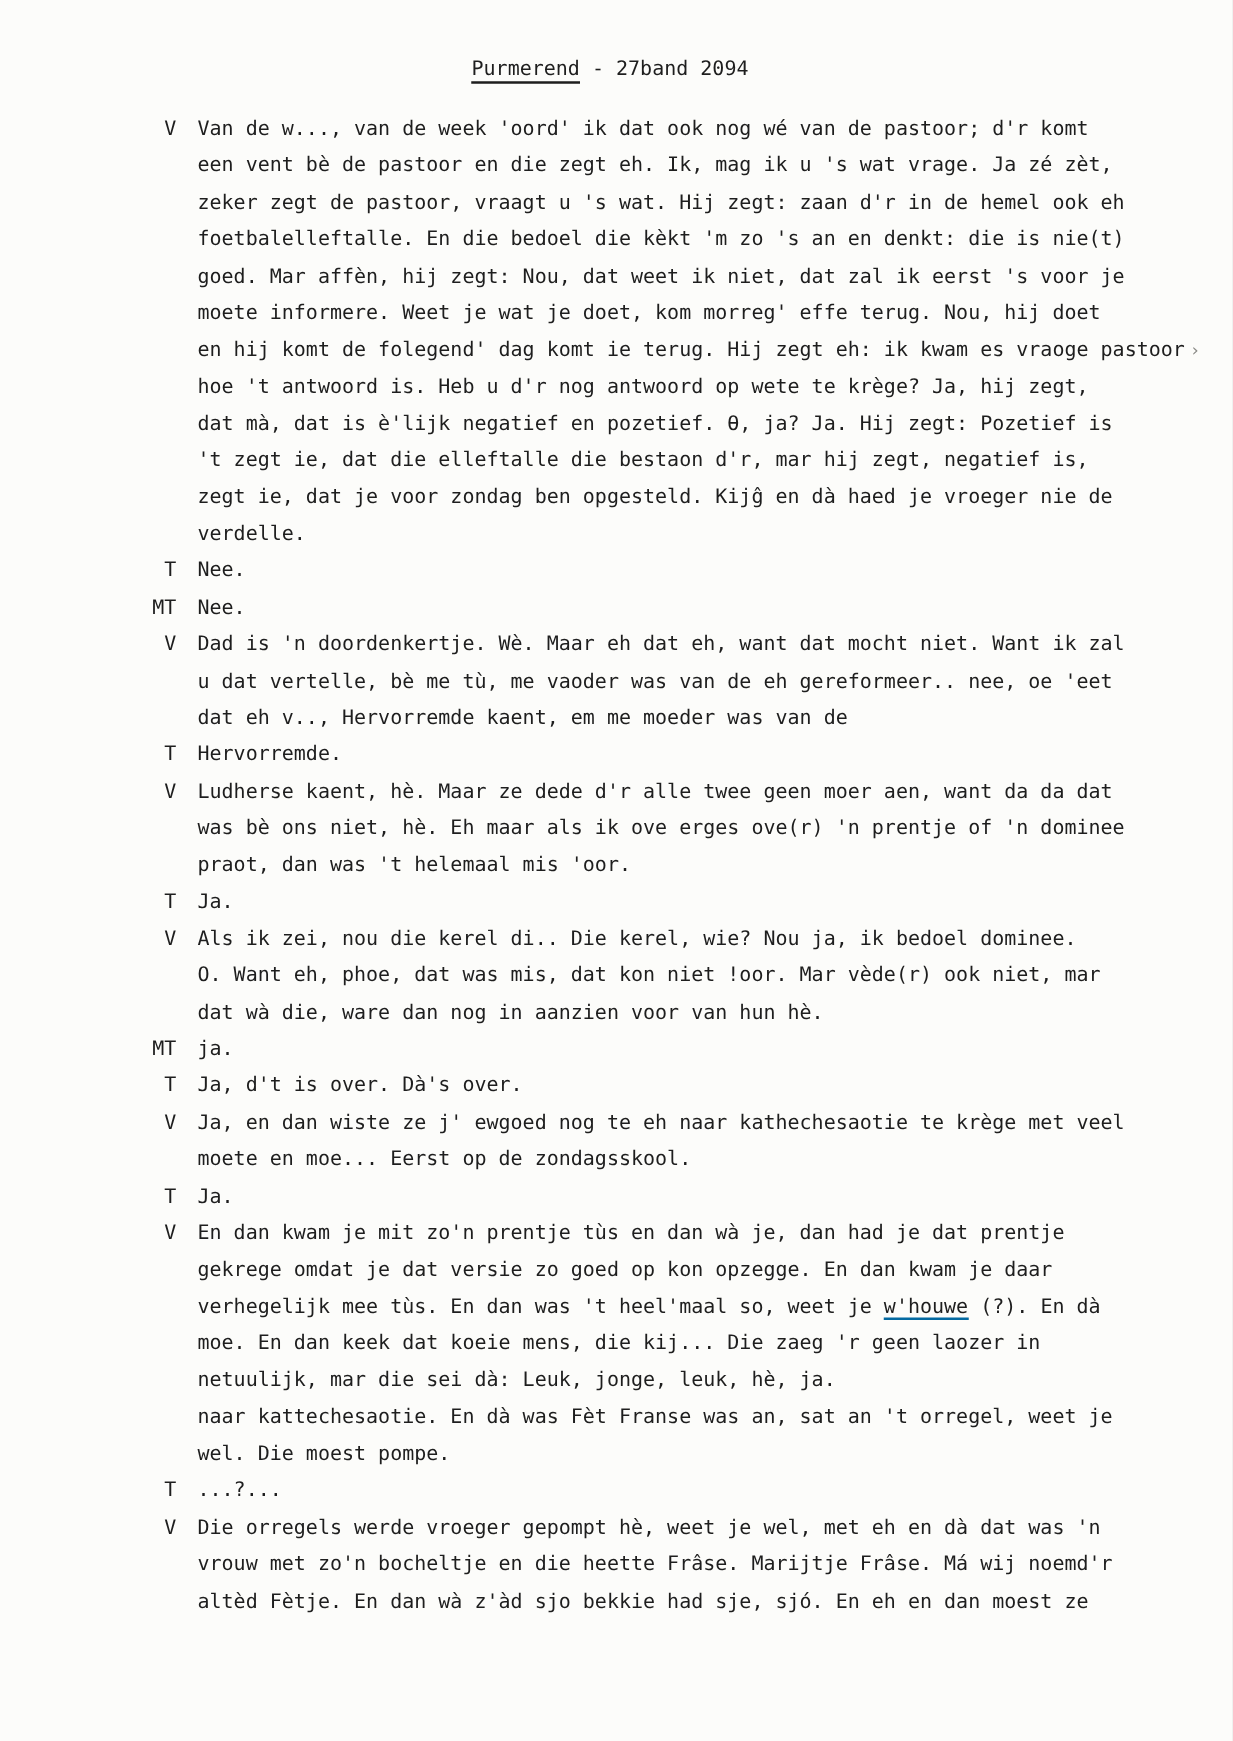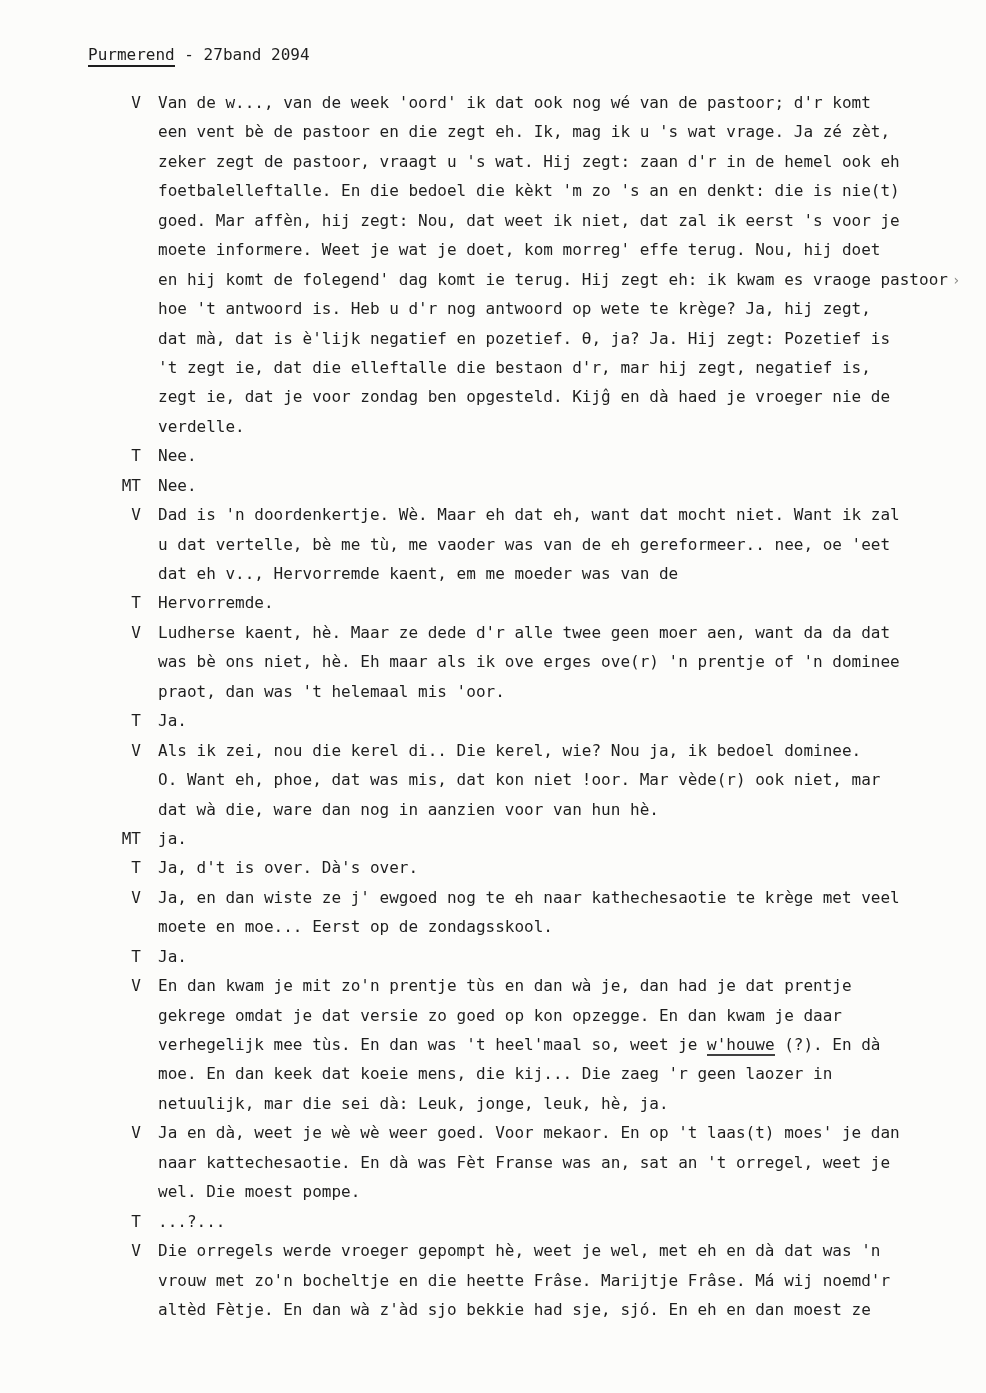--- a/index.html
+++ b/index.html
@@ -15,21 +15,21 @@
     background: #fcfcfa;
     color: #1e1e1e;
     font-family: "DejaVu Sans Mono", "Liberation Mono", monospace;
     font-size: 16px;
     overflow: hidden;
     box-sizing: border-box;
     padding: 44px 0 0 88px;
   }
   .hdr {
     display: flex;
-    justify-content: flex-start;
+    justify-content: center;
     align-items: baseline;
     padding-right: 98px;
     line-height: 22px;
     margin-bottom: 22px;
   }
   .hdr .title-underlined {
     border-bottom: 2px solid #1e1e1e;
     padding-bottom: 1px;
   }
   .hdr .title-rest { white-space: pre; }
@@ -44,21 +44,21 @@
     width: 53px;
     text-align: right;
     white-space: pre;
   }
   .tx {
     margin-left: 17px;
     white-space: pre;
   }
   .tx2 { white-space: pre; }
   .u {
-    border-bottom: 2px solid #404040;
+    border-bottom: 2px solid #0369a1;
     padding-bottom: 0px;
     white-space: pre;
   }
   .mark {
     color: #8a8a86;
     font-size: 14px;
     margin-left: 4px;
   }
 </style>
 </head>
@@ -99,21 +99,20 @@
     <div class="ln"><span class="sp">MT</span><span class="tx">ja.</span></div>
     <div class="ln"><span class="sp">T</span><span class="tx">Ja, d't is over. Dà's over.</span></div>
     <div class="ln"><span class="sp">V</span><span class="tx">Ja, en dan wiste ze j' ewgoed nog te eh naar kathechesaotie te krège met veel</span></div>
     <div class="ln"><span class="sp"></span><span class="tx">moete en moe... Eerst op de zondagsskool.</span></div>
     <div class="ln"><span class="sp">T</span><span class="tx">Ja.</span></div>
     <div class="ln"><span class="sp">V</span><span class="tx">En dan kwam je mit zo'n prentje tùs en dan wà je, dan had je dat prentje</span></div>
     <div class="ln"><span class="sp"></span><span class="tx">gekrege omdat je dat versie zo goed op kon opzegge. En dan kwam je daar</span></div>
     <div class="ln"><span class="sp"></span><span class="tx">verhegelijk mee tùs. En dan was 't heel'maal so, weet je </span><span class="tx2 u">w'houwe</span><span class="tx2"> (?). En dà</span></div>
     <div class="ln"><span class="sp"></span><span class="tx">moe. En dan keek dat koeie mens, die kij... Die zaeg 'r geen laozer in</span></div>
     <div class="ln"><span class="sp"></span><span class="tx">netuulijk, mar die sei dà: Leuk, jonge, leuk, hè, ja.</span></div>
-    <div class="ln"><span class="sp">V</span><span class="tx">Ja en dà, weet je wè wè weer goed. Voor mekaor. En op 't laas(t) moes' je dan</span></div>
     <div class="ln"><span class="sp"></span><span class="tx">naar kattechesaotie. En dà was Fèt Franse was an, sat an 't orregel, weet je</span></div>
     <div class="ln"><span class="sp"></span><span class="tx">wel. Die moest pompe.</span></div>
     <div class="ln"><span class="sp">T</span><span class="tx">...?...</span></div>
     <div class="ln"><span class="sp">V</span><span class="tx">Die orregels werde vroeger gepompt hè, weet je wel, met eh en dà dat was 'n</span></div>
     <div class="ln"><span class="sp"></span><span class="tx">vrouw met zo'n bocheltje en die heette Frâse. Marijtje Frâse. Má wij noemd'r</span></div>
     <div class="ln"><span class="sp"></span><span class="tx">altèd Fètje. En dan wà z'àd sjo bekkie had sje, sjó. En eh en dan moest ze</span></div>
   </div>
 </div>
 
 </body></html>

